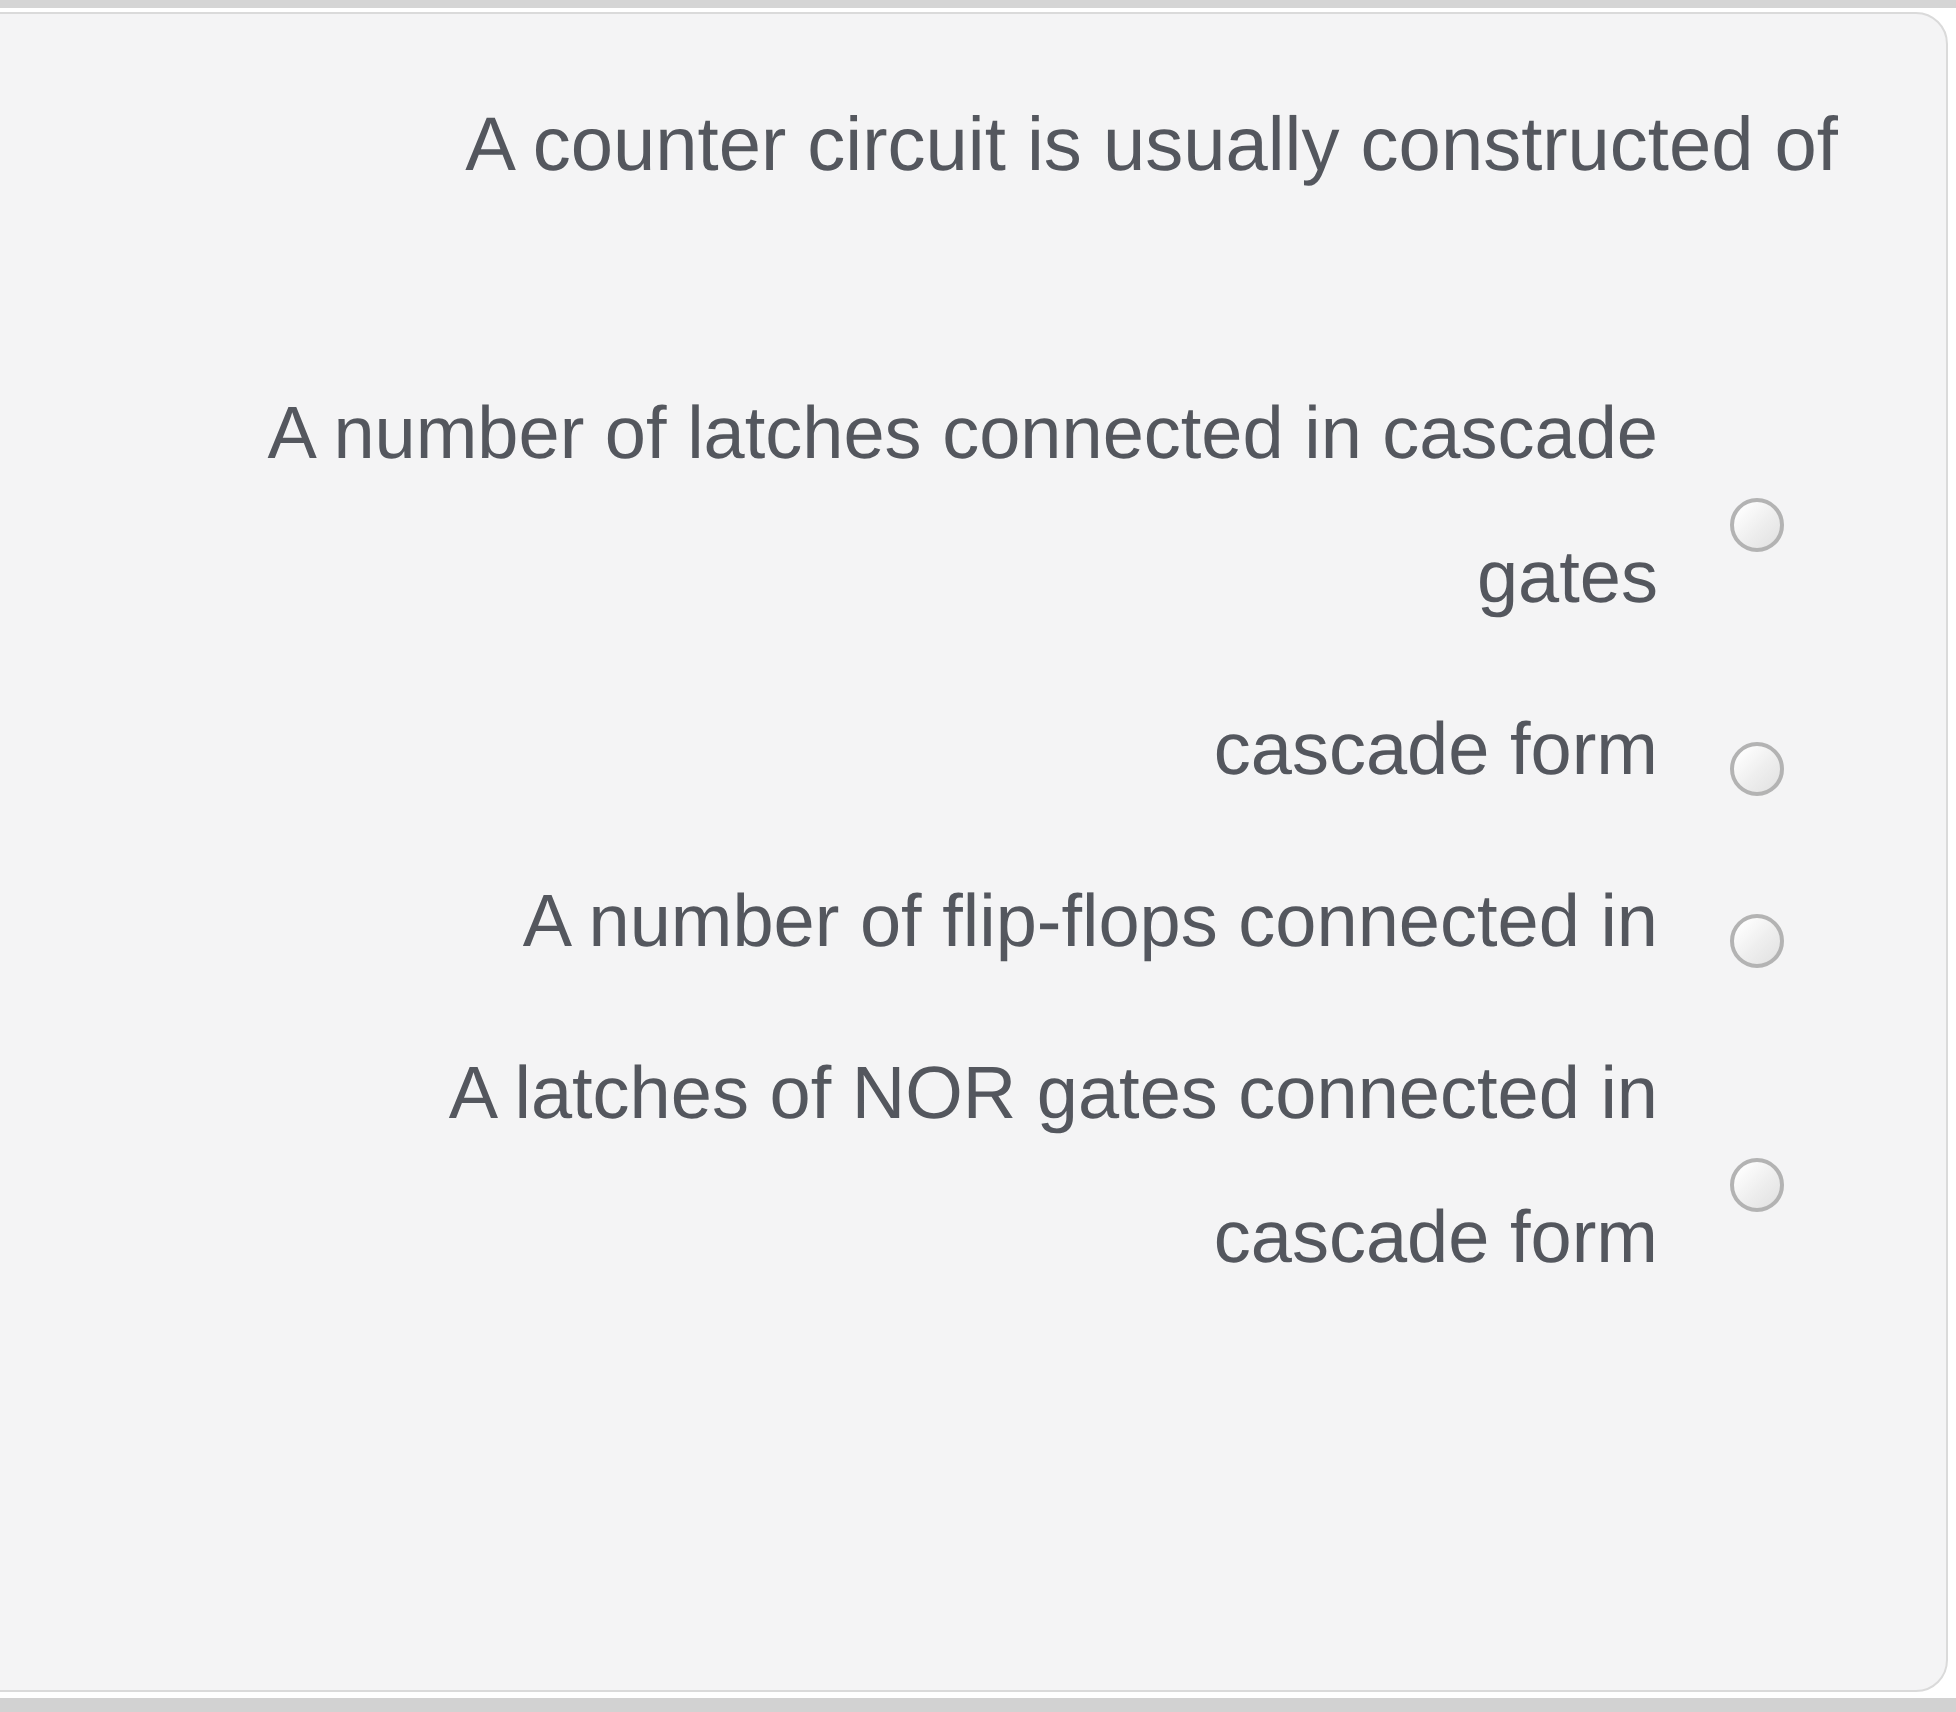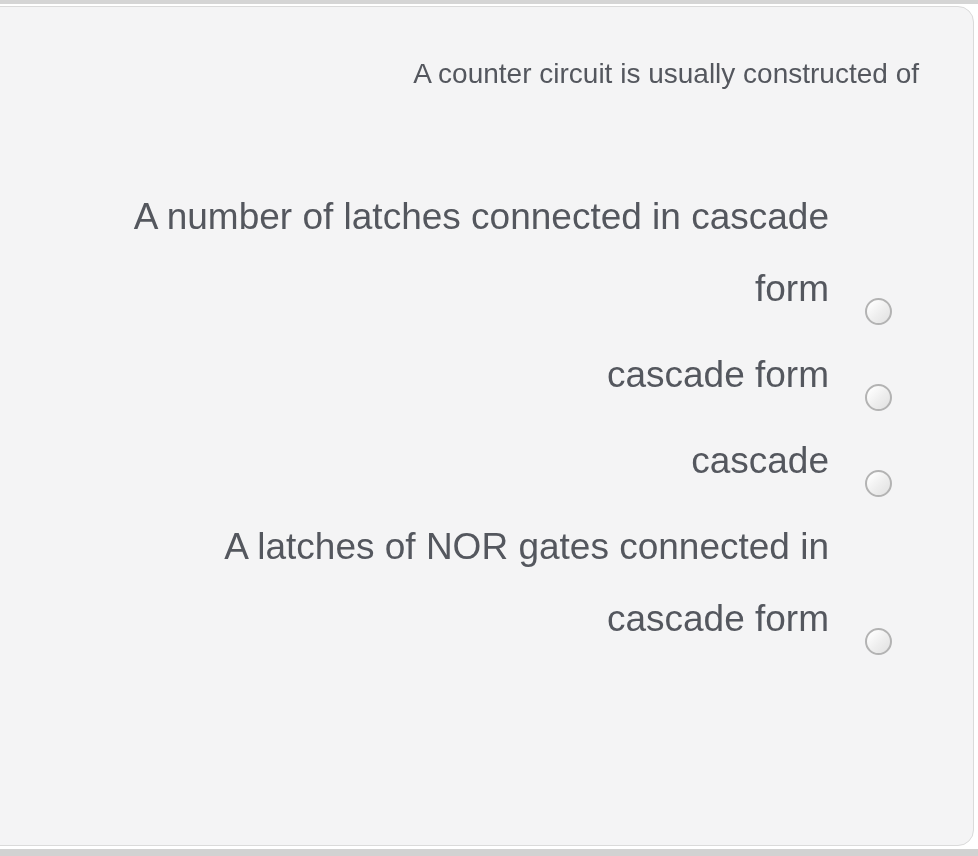--- a/index.html
+++ b/index.html
@@ -39,31 +39,31 @@
     box-sizing: border-box;
     background: #f4f4f5;
     border: 1px solid #dadada;
     border-radius: 16px;
     z-index: 2;
   }
   .card-inner {
     padding: 40px 54px 0 44px;
   }
   .question-title {
-    font-size: 28px;
+    font-size: 38px;
     line-height: 53px;
     color: #54575e;
     text-align: right;
   }
   .options {
     margin-top: 81px;
   }
   .option-row {
     display: flex;
-    align-items: flex-end;
+    align-items: center;
     padding-right: 27px;
     margin-bottom: 14px;
     cursor: pointer;
   }
   .option-text {
     flex: 1 1 auto;
     min-width: 0;
     text-align: right;
     font-size: 37px;
     line-height: 72px;
@@ -92,35 +92,35 @@
 <div class="question-card">
   <div class="card-inner">
 
     <div class="question-title">A counter circuit is usually constructed of</div>
 
     <div class="options">
 
       <div class="option-row">
         <div class="option-text">
           <span class="line">A number of latches connected in cascade</span>
-          <span class="line">form</span>
+          <span class="line">gates</span>
         </div>
         <div class="radio"></div>
       </div>
 
       <div class="option-row">
         <div class="option-text">
           <span class="line">cascade form</span>
         </div>
         <div class="radio"></div>
       </div>
 
       <div class="option-row">
         <div class="option-text">
-          <span class="line">cascade</span>
+          <span class="line">A number of flip-flops connected in</span>
         </div>
         <div class="radio"></div>
       </div>
 
       <div class="option-row">
         <div class="option-text">
           <span class="line">A latches of NOR gates connected in</span>
           <span class="line">cascade form</span>
         </div>
         <div class="radio"></div>

